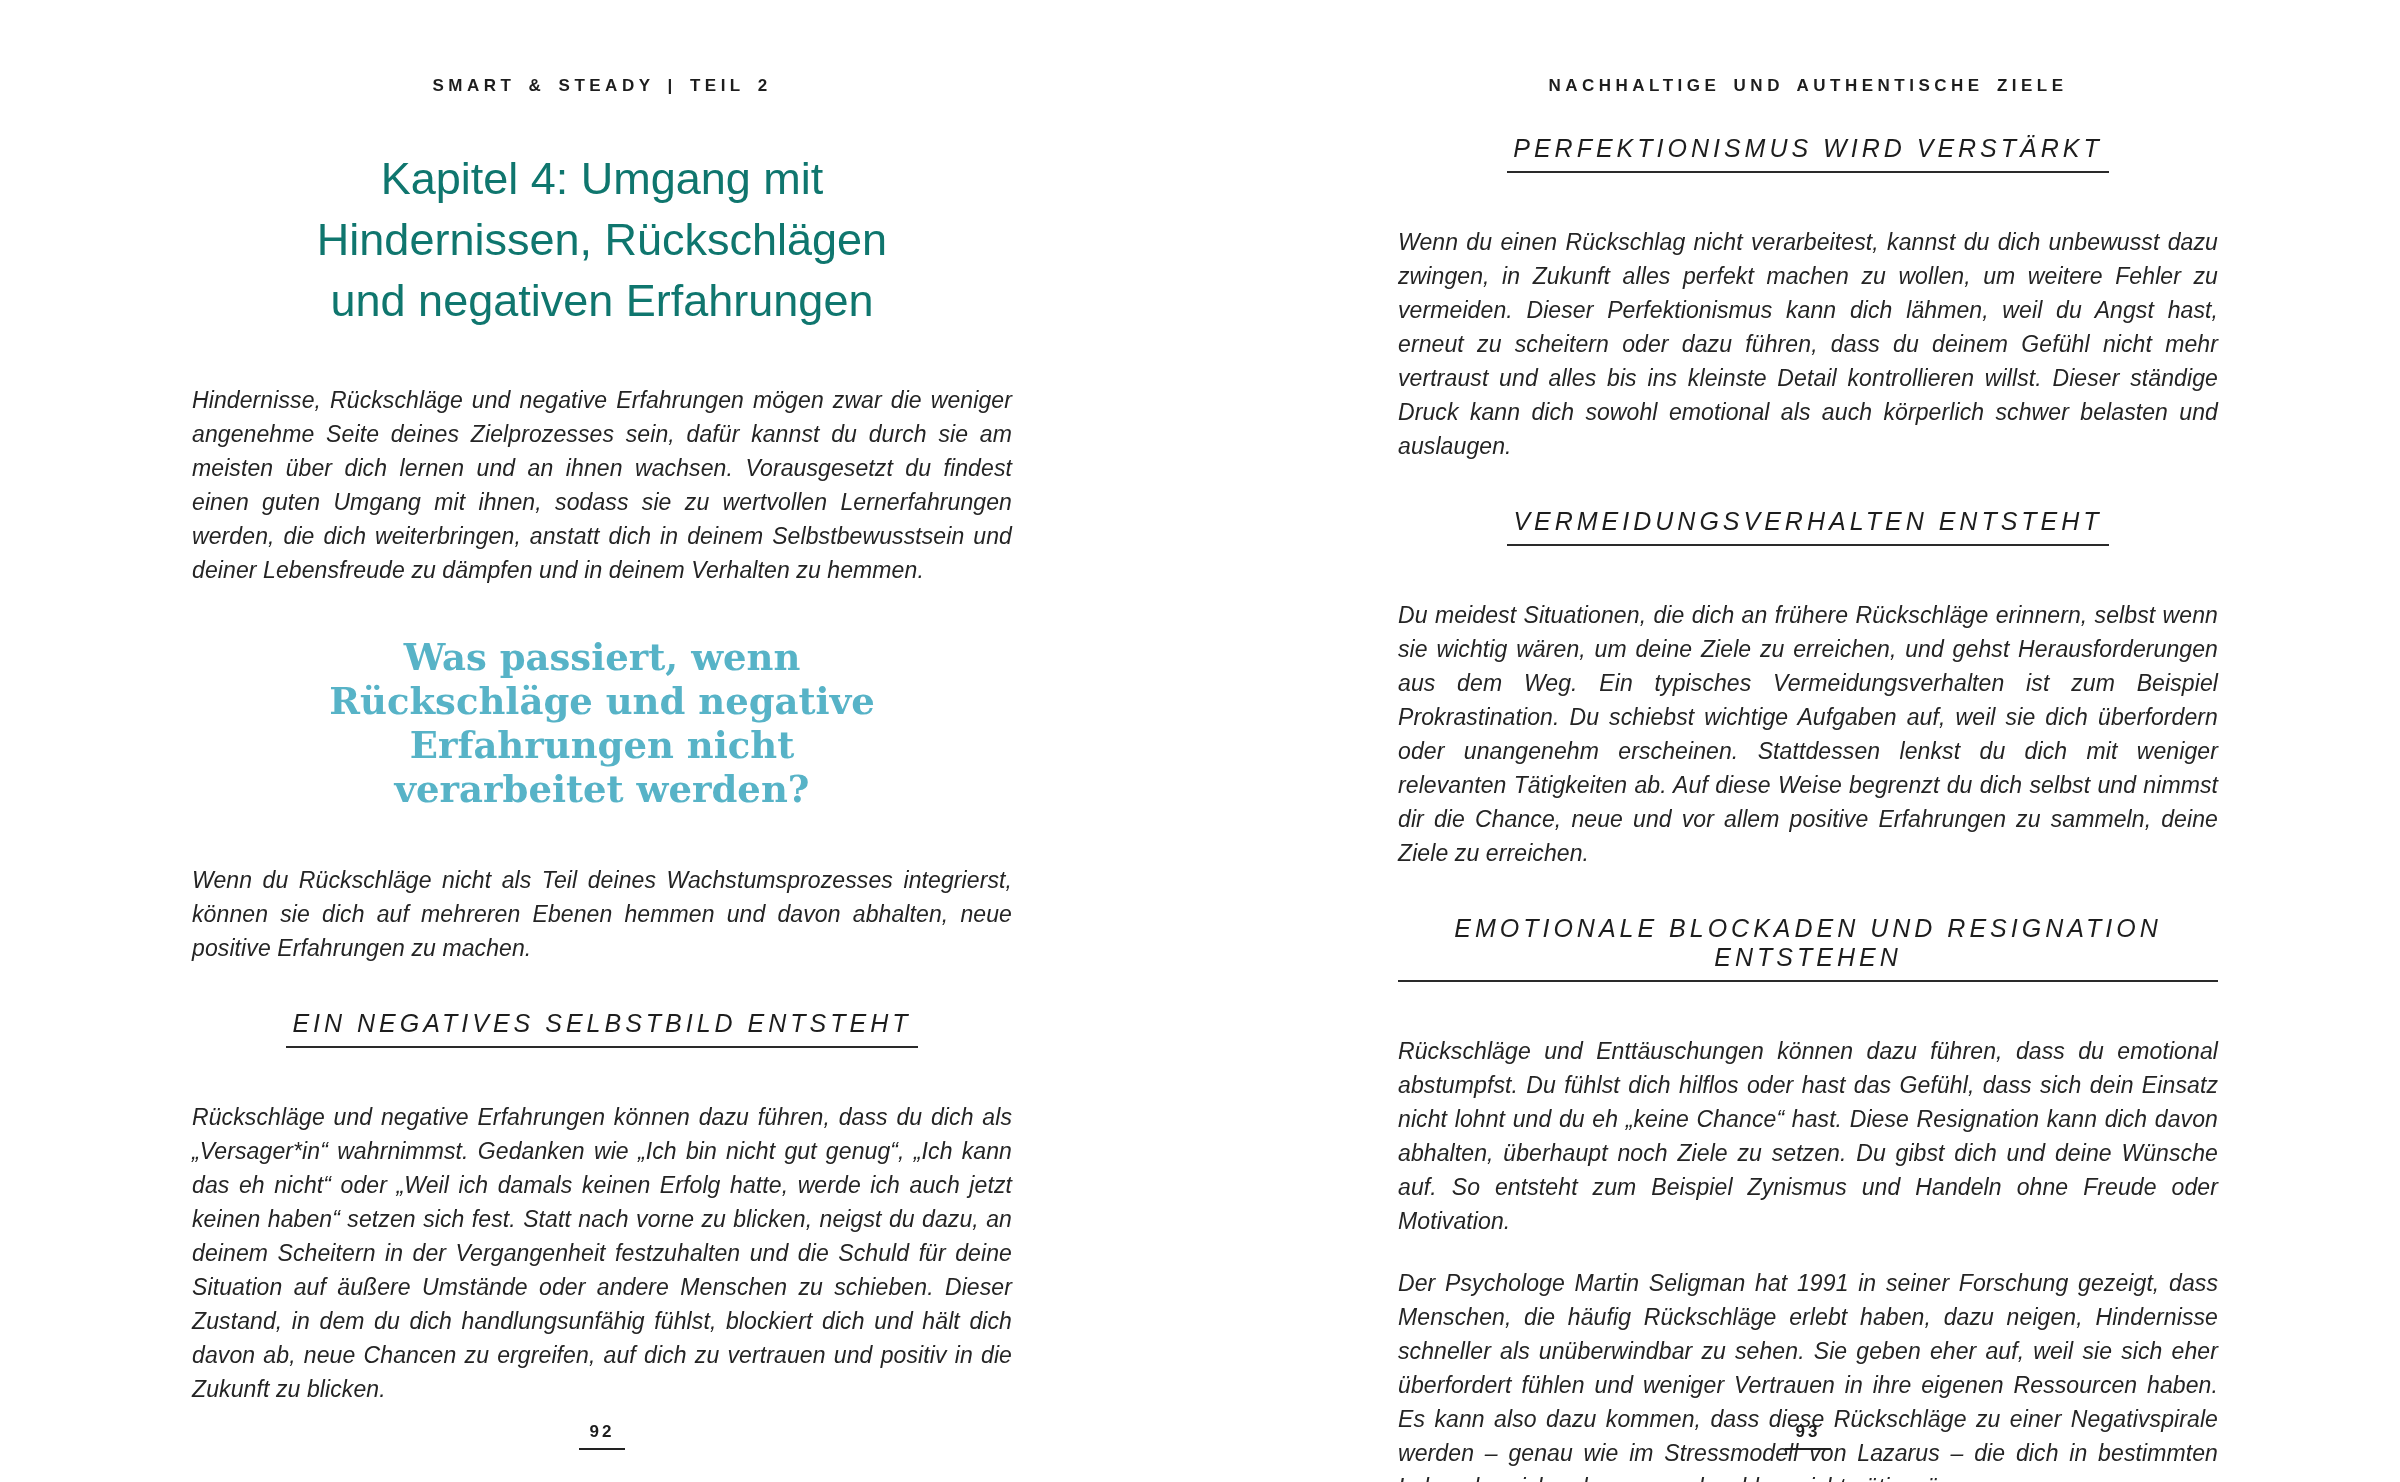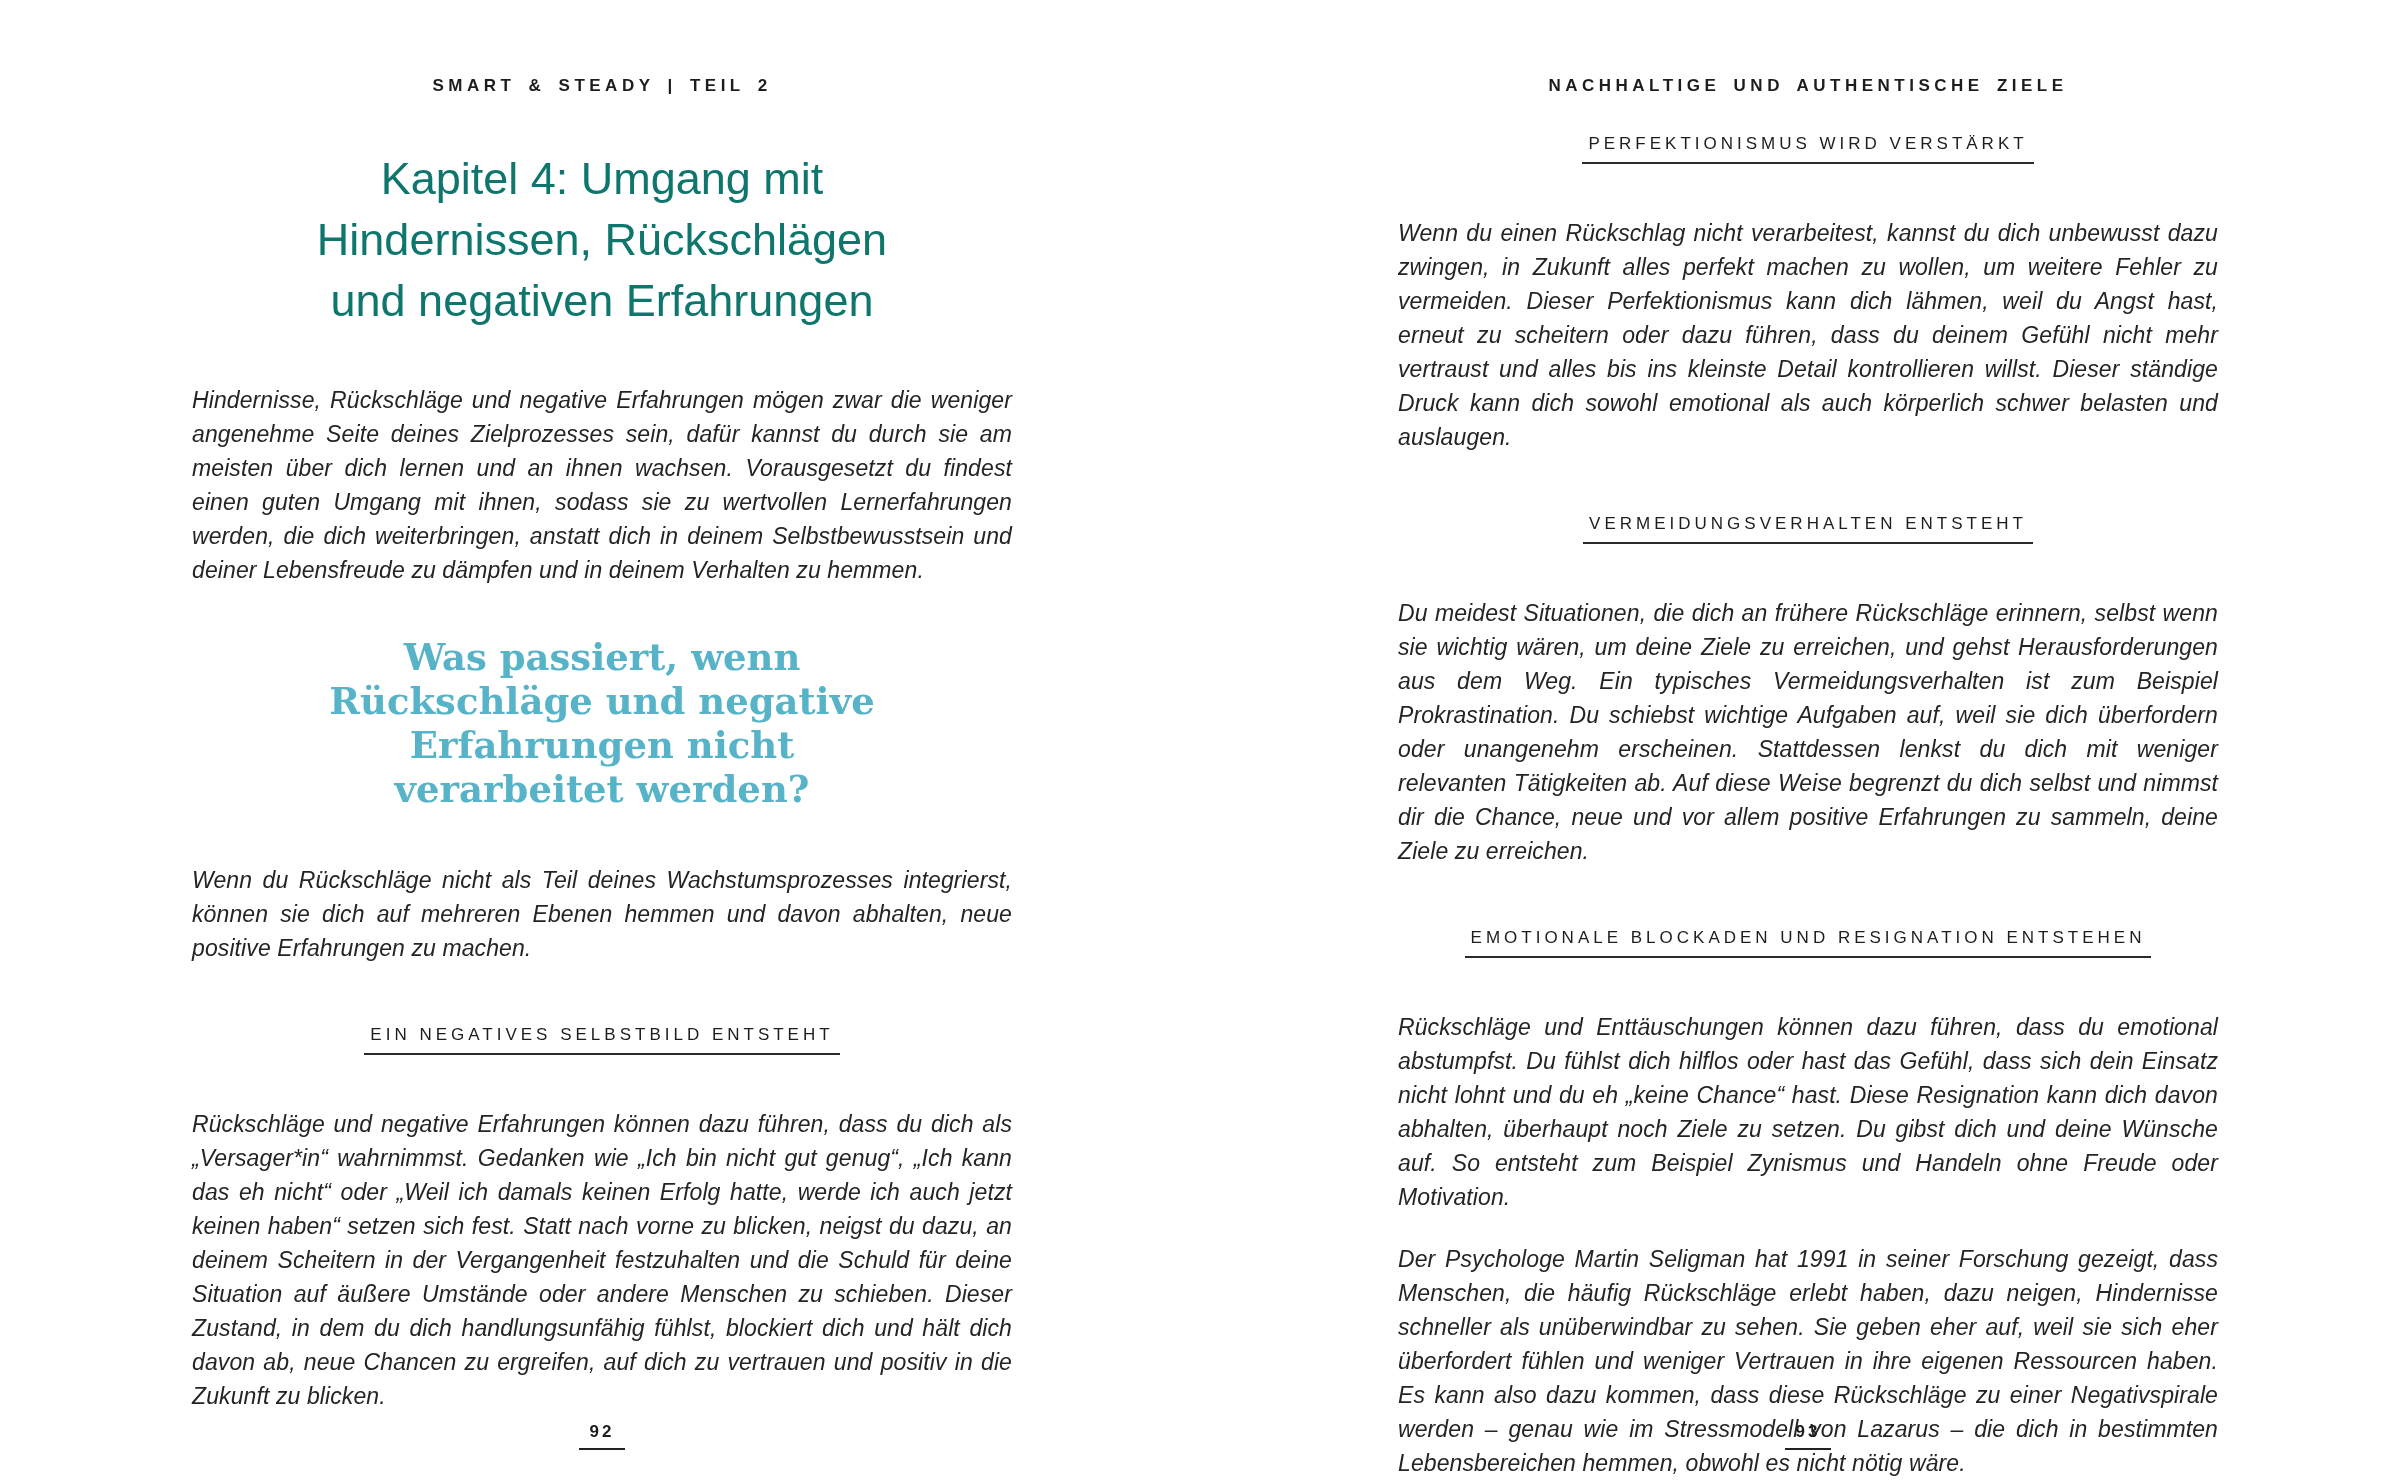--- a/index.html
+++ b/index.html
@@ -63,31 +63,32 @@
     max-width: 630px;
     text-align: center;
     font-family: "DejaVu Serif", "Liberation Serif", serif;
     font-weight: 700;
     font-size: 37px;
     line-height: 44px;
     text-wrap: balance;
   }
 
   .section-heading {
-    margin-top: 60px;
+    margin-top: 44px;
     text-align: center;
   }
   .section-heading.first { margin-top: 38px; }
   .section-heading span {
     display: inline-block;
-    font-size: 17px;
+    font-size: 25px;
     letter-spacing: 4px;
     color: #1d1d1d;
     border-bottom: 2px solid #2a2a2a;
     padding: 0 6px 8px 6px;
+    font-style: italic;
   }
 
   .page-number {
     position: absolute;
     bottom: 44px;
     left: 50%;
     transform: translateX(-50%);
     text-align: center;
     font-size: 17px;
     font-weight: 700;

